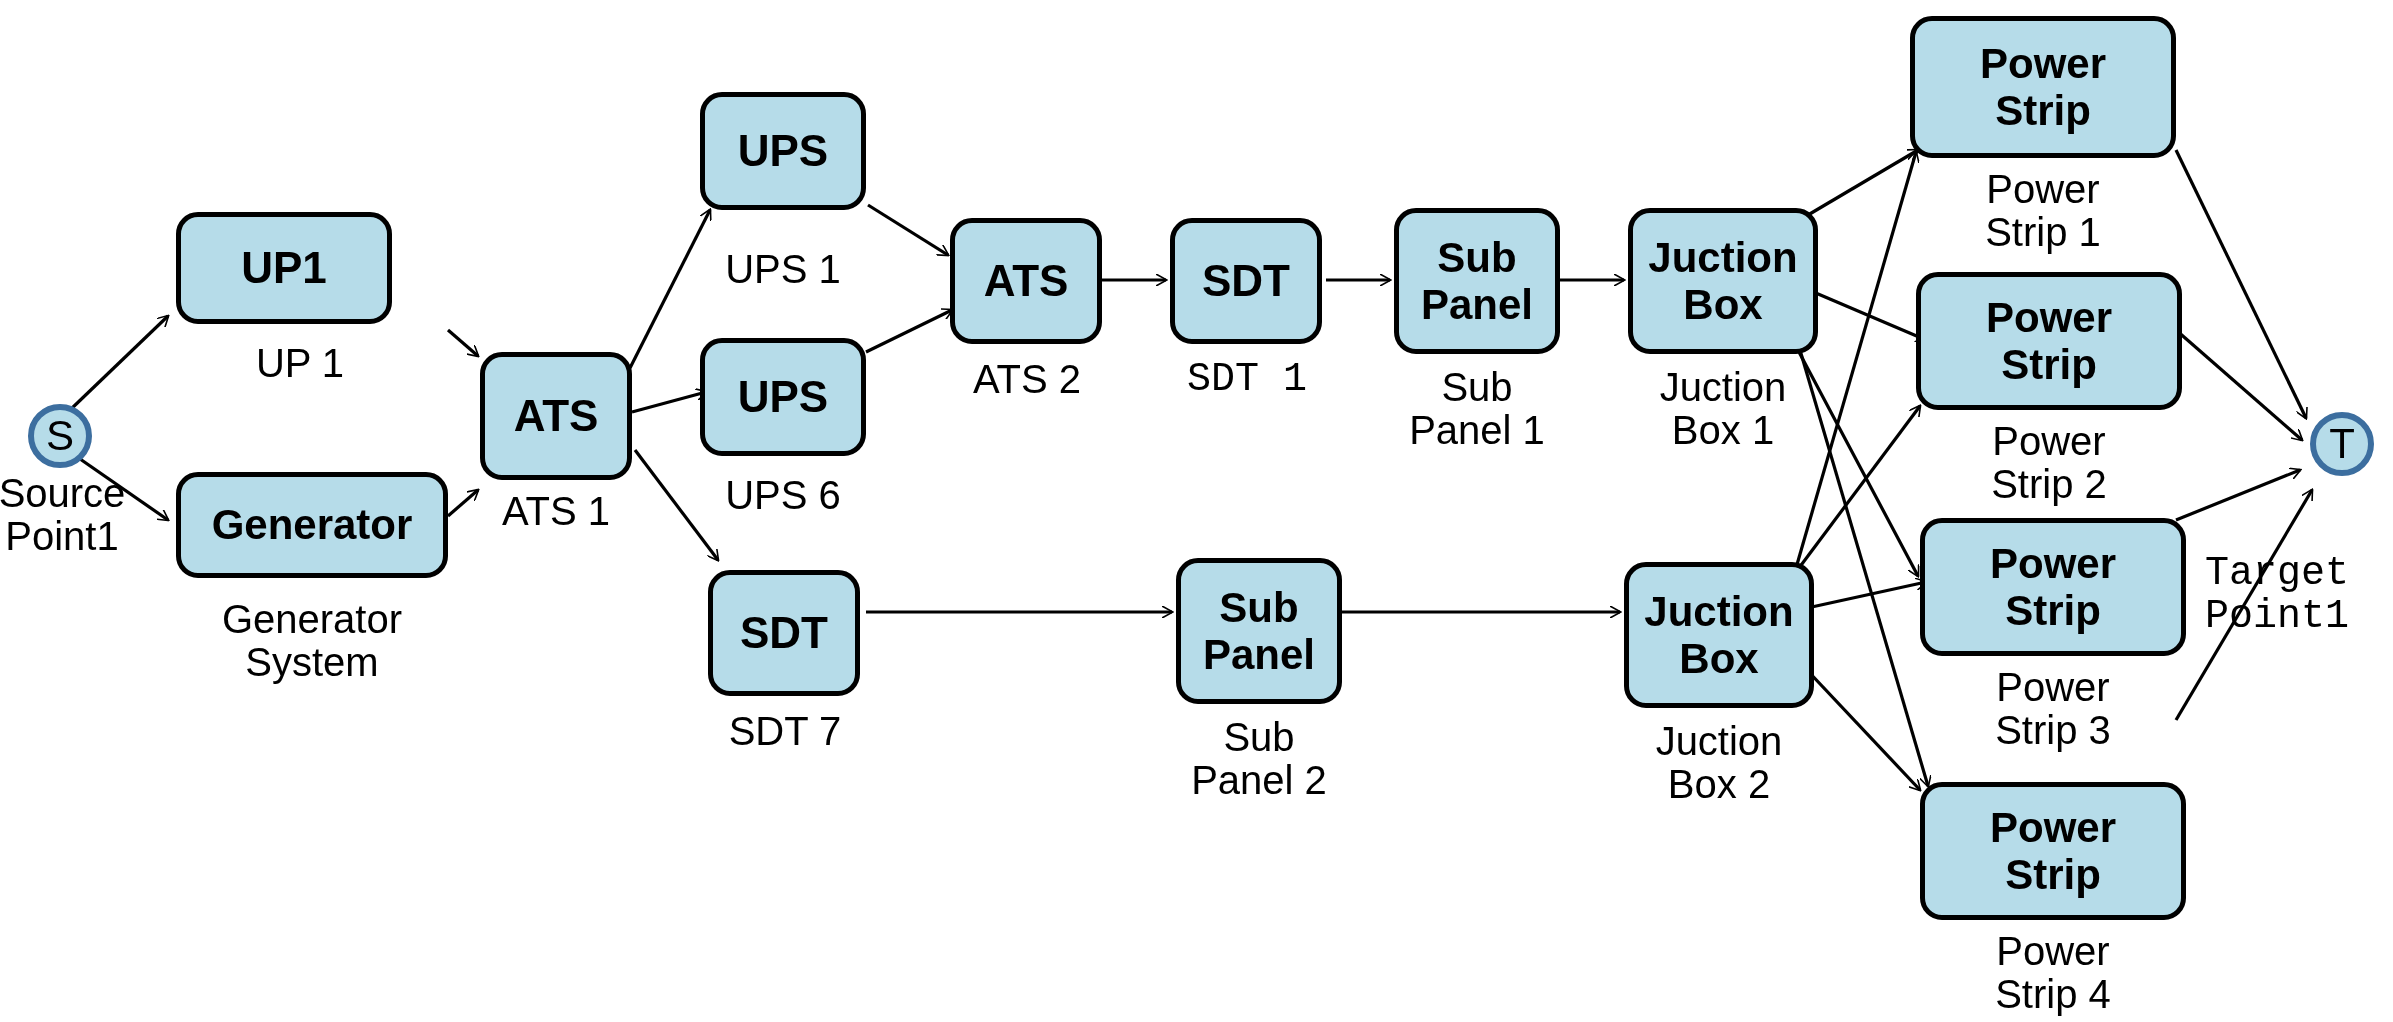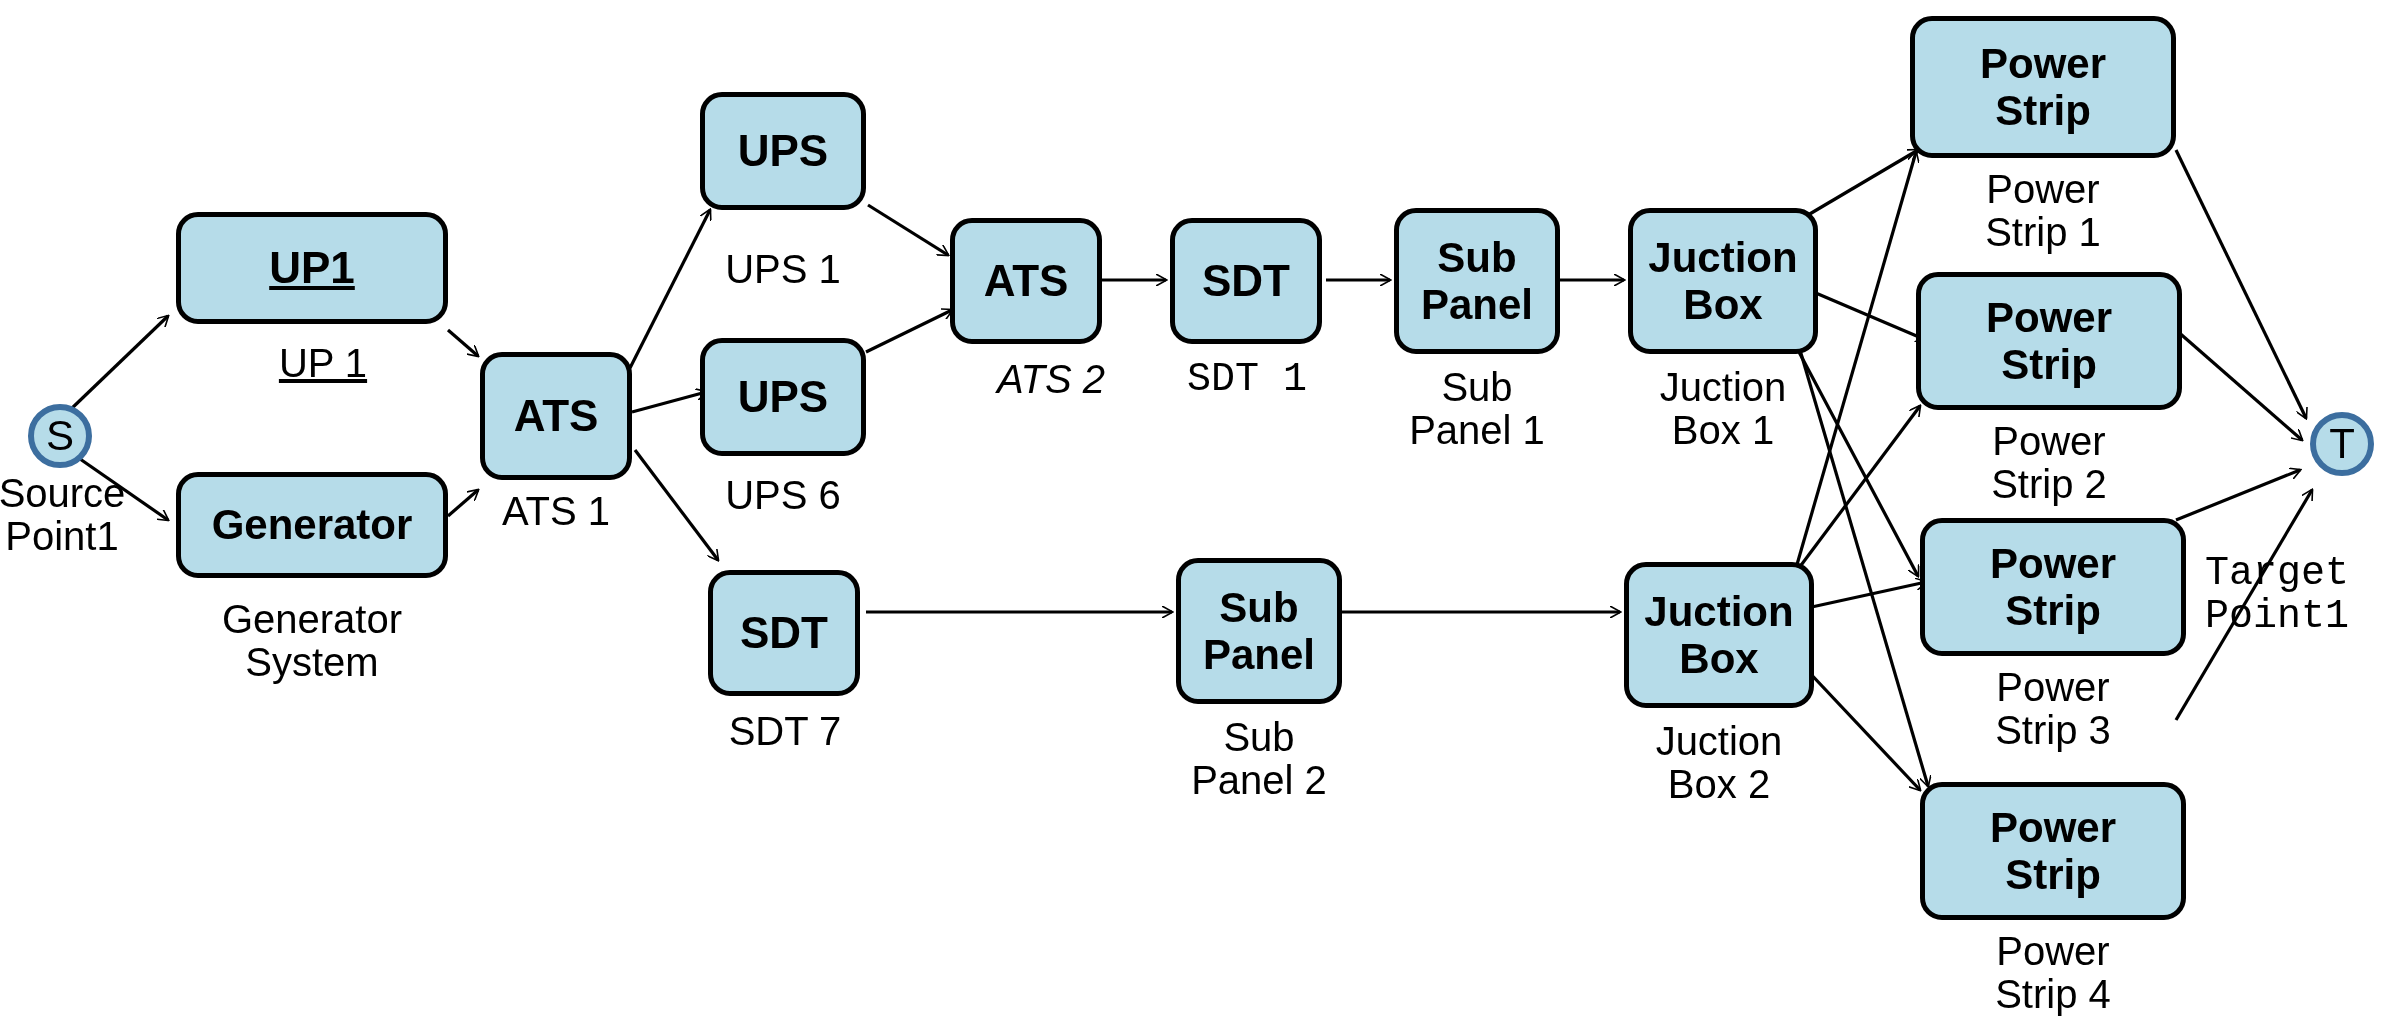--- a/index.html
+++ b/index.html
@@ -115,24 +115,24 @@
   </div>
   <div class="caption" style="left:-12px; top:472px; width:148px;">Source
 Point1</div>
 
   <div class="endpoint" style="left:2310px; top:412px; width:64px; height:64px;">
     <span>T</span>
   </div>
   <div class="caption" style="left:2192px; top:552px; width:170px;font-family:Liberation Mono, monospace;">Target
 Point1</div>
 
-  <div class="node" style="left:176px; top:212px; width:272px; height:112px; font-size:44px;text-decoration:underline;">
+  <div class="node" style="left:176px; top:212px; width:216px; height:112px; font-size:44px;">
     <span>UP1</span>
   </div>
-  <div class="caption" style="left:187px; top:342px; width:272px;text-decoration:underline;">UP 1</div>
+  <div class="caption" style="left:164px; top:342px; width:272px;">UP 1</div>
 
   <div class="node" style="left:176px; top:472px; width:272px; height:106px; font-size:42px;">
     <span>Generator</span>
   </div>
   <div class="caption" style="left:156px; top:598px; width:312px;">Generator
 System</div>
 
   <div class="node" style="left:480px; top:352px; width:152px; height:128px; font-size:44px;">
     <span>ATS</span>
   </div>
@@ -144,21 +144,21 @@
   <div class="caption" style="left:700px; top:228px; width:166px;margin-top:20px;">UPS 1</div>
 
   <div class="node" style="left:700px; top:338px; width:166px; height:118px; font-size:44px;">
     <span>UPS</span>
   </div>
   <div class="caption" style="left:700px; top:474px; width:166px;">UPS 6</div>
 
   <div class="node" style="left:950px; top:218px; width:152px; height:126px; font-size:44px;">
     <span>ATS</span>
   </div>
-  <div class="caption" style="left:968px; top:358px; width:166px;font-style:italic;">ATS 2</div>
+  <div class="caption" style="left:944px; top:358px; width:166px;">ATS 2</div>
 
   <div class="node" style="left:1170px; top:218px; width:152px; height:126px; font-size:44px;">
     <span>SDT</span>
   </div>
   <div class="caption" style="left:1164px; top:358px; width:166px;font-family:Liberation Mono, monospace;">SDT 1</div>
 
   <div class="node" style="left:1394px; top:208px; width:166px; height:146px; font-size:42px;">
 
     <span class="ml">
         <span>Sub</span>

